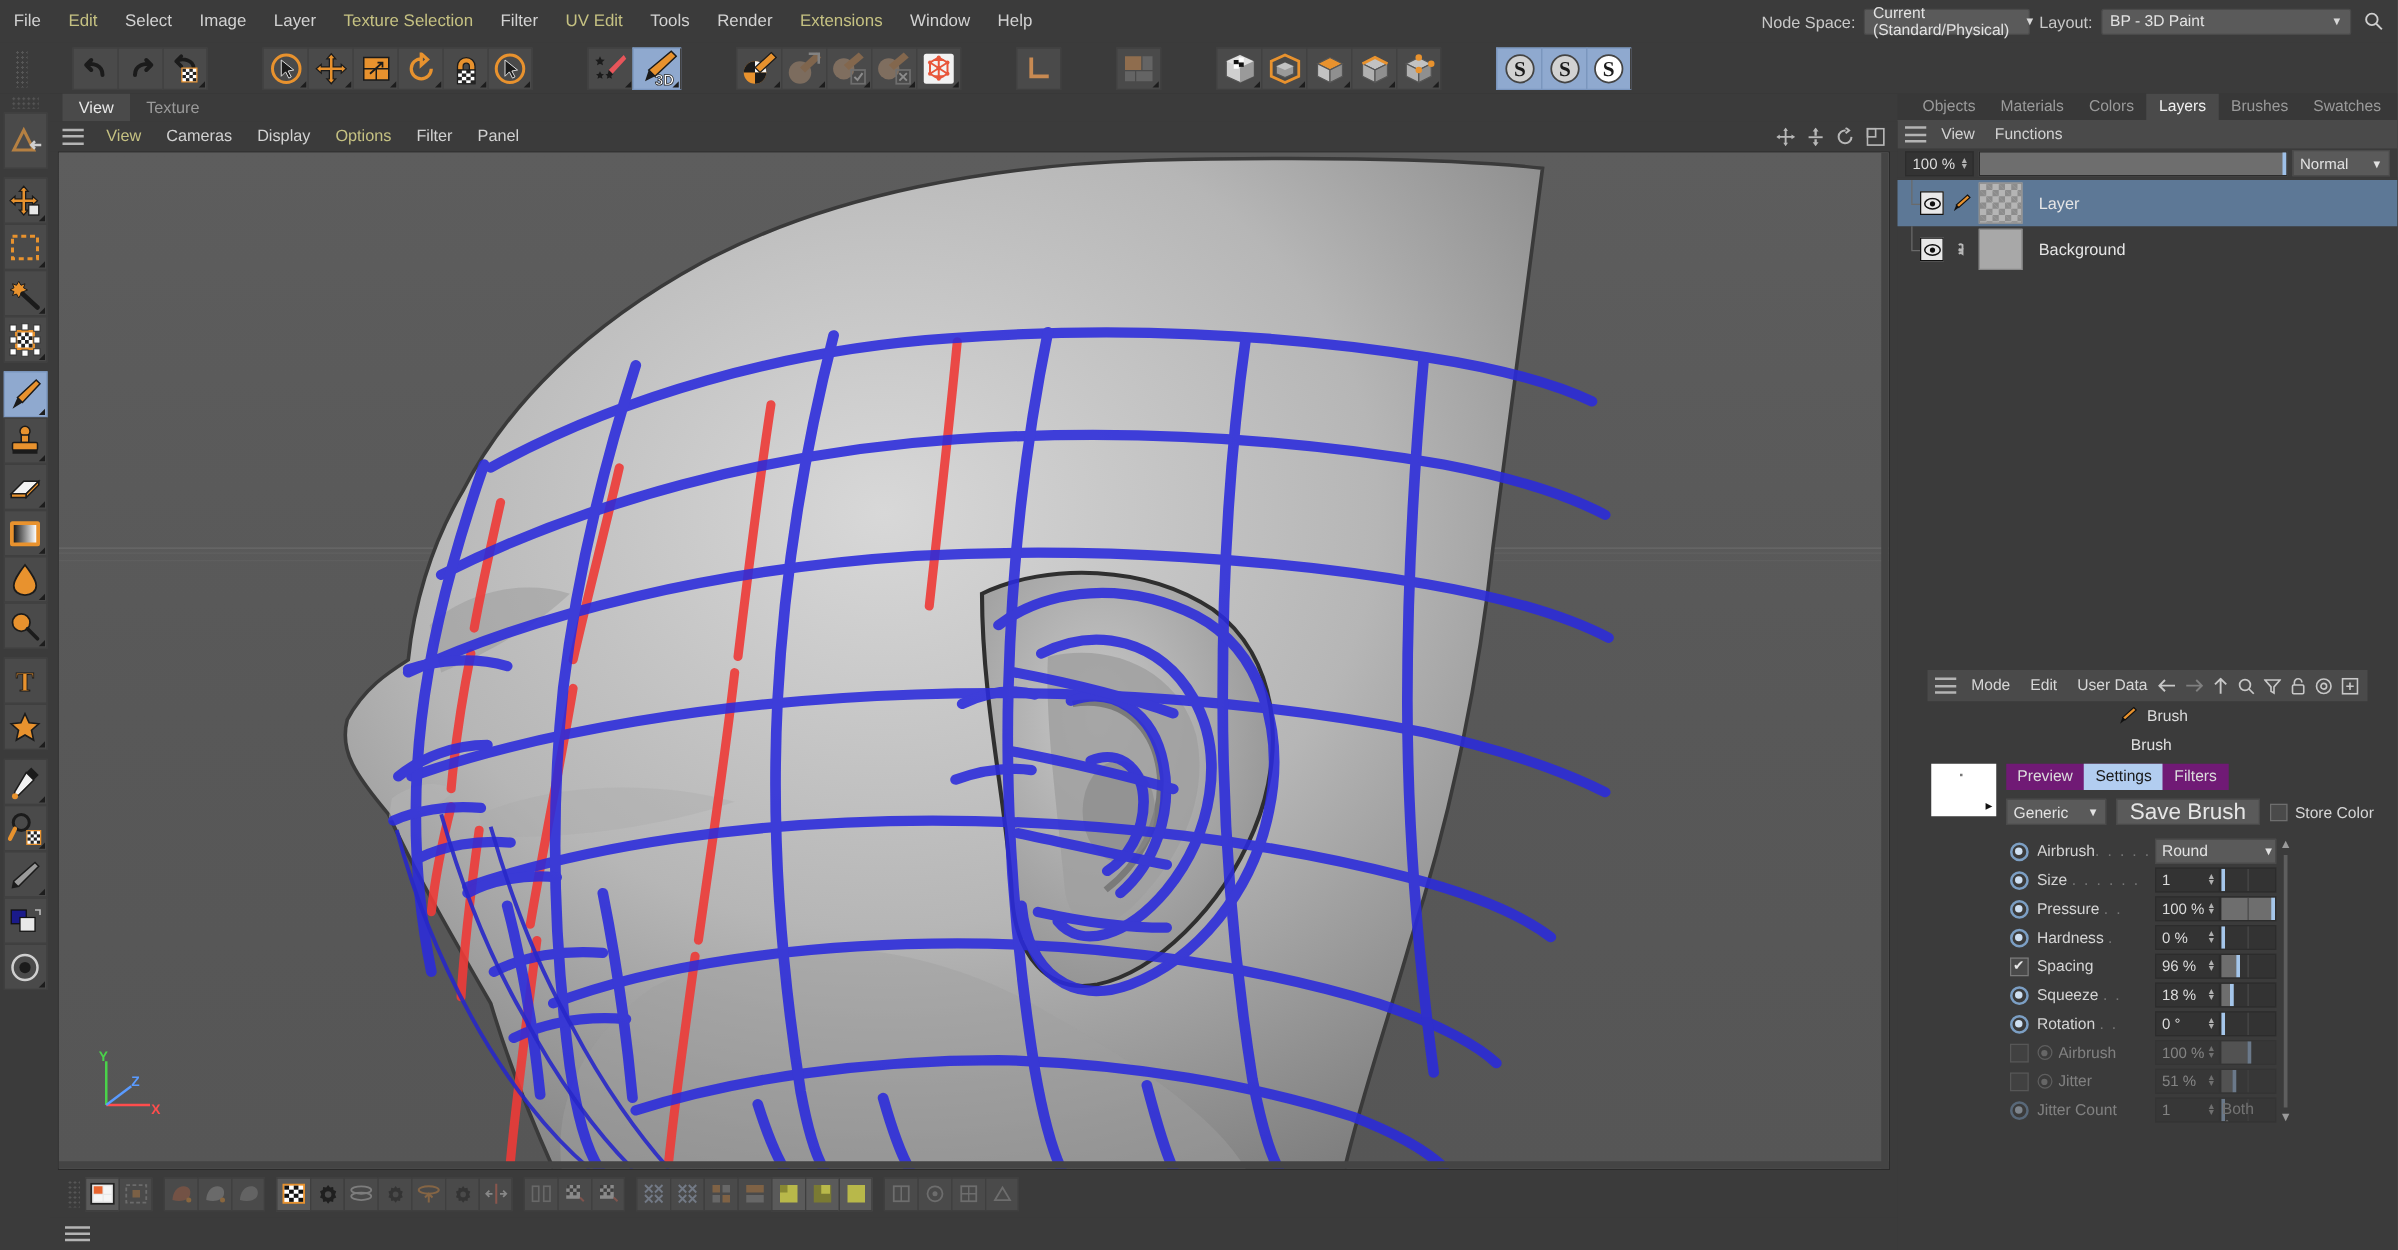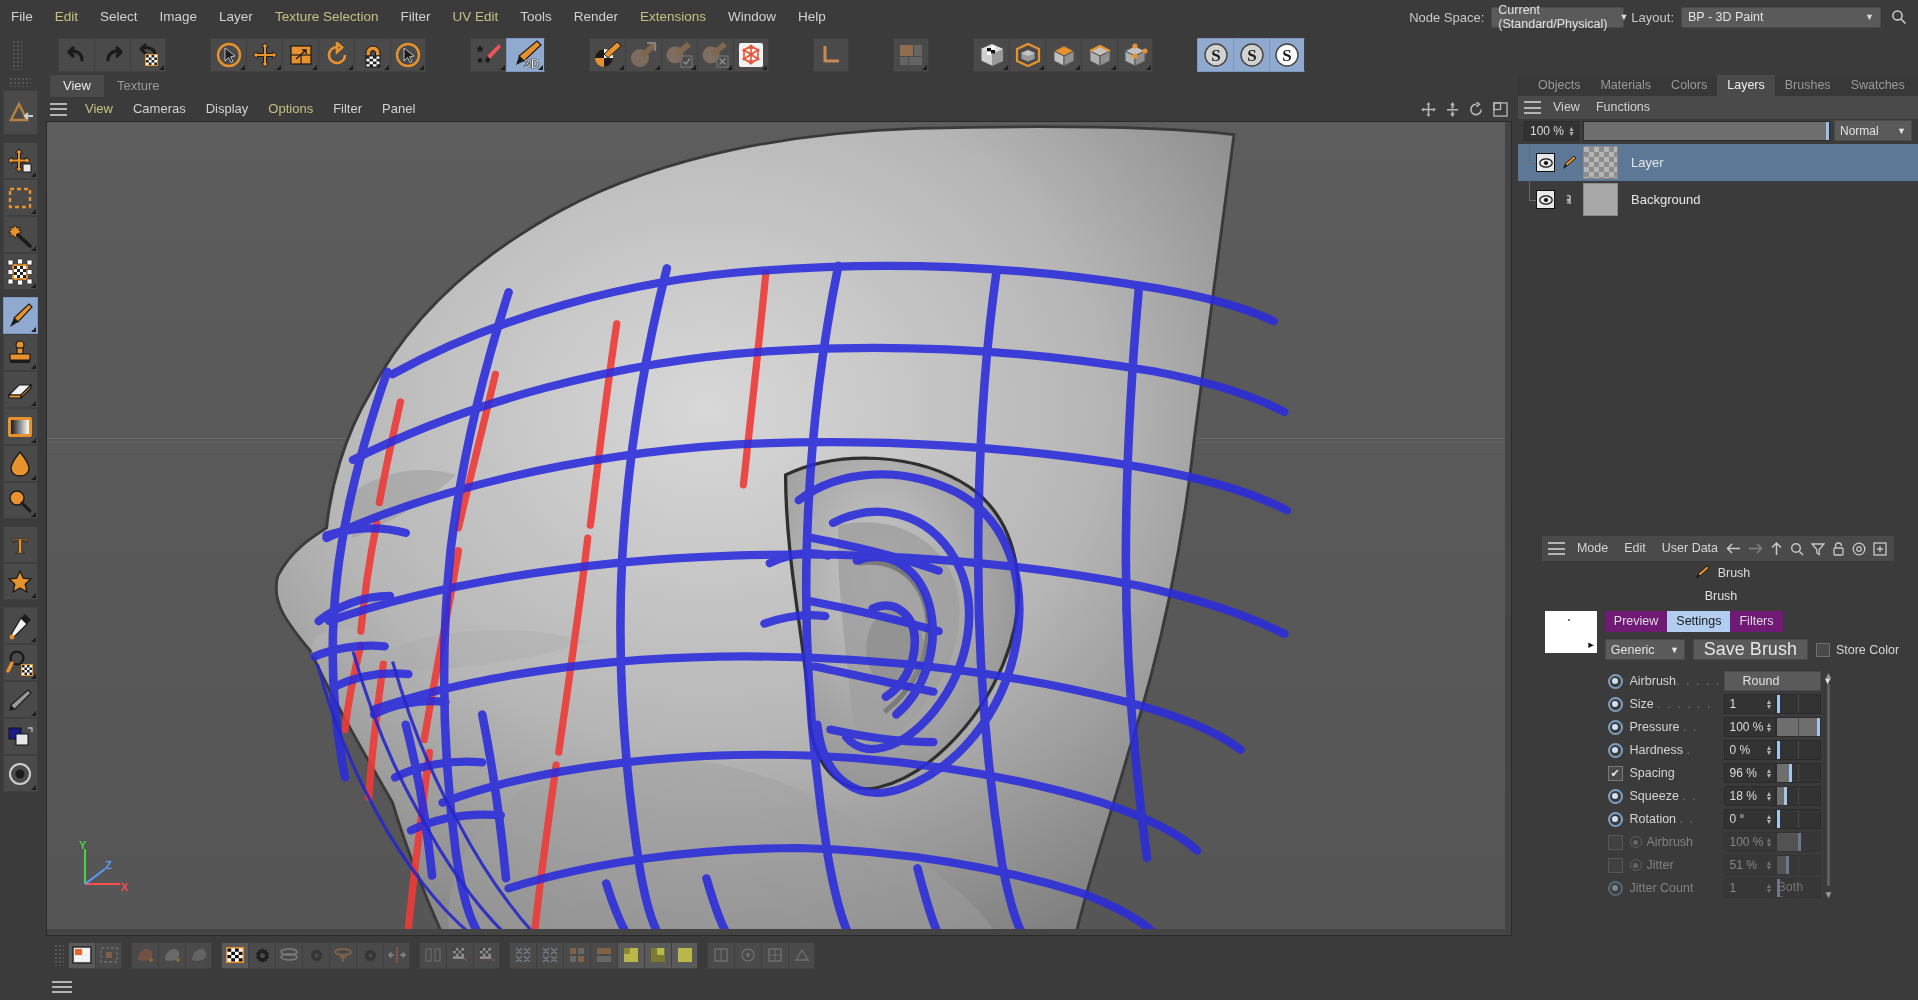--- a/index.html
+++ b/index.html
@@ -189,21 +189,21 @@
   }
   .radio::after { content:''; width:6px; height:6px; border-radius:50%; background:#cfe0f2; }
   .radio.small { width: 12px; height: 12px; border-width:1px; border-color:#8a8a8a; flex:0 0 12px; margin-right:5px;}
   .radio.small::after { width:5px; height:5px; background:#9a9a9a; }
   .chk-inline { width: 15px; height: 15px; background: #4a4a4a; border: 1px solid #7a7a7a; margin-right: 7px;
      display:flex;align-items:center;justify-content:center; flex:0 0 15px; }
   .chk-inline.on::after { content: '✔'; font-size: 11px; color: #e8e8e8; line-height:1; }
   .plabel { font-size: 12.5px; color: #d4d4d4; width: 94px; flex: 0 0 94px; white-space: nowrap; overflow: hidden; }
   .plabel .dots { color: #777; letter-spacing: 1.5px; }
   .pselect { width: 97px; background: #5a5a5a; border: 1px solid #4a4a4a; height: 20px;
-    display: flex; align-items: center; padding: 0 18px; font-size: 12.5px; color: #e2e2e2; gap: 44px; }
+    display: flex; align-items: center; padding: 0 5px; font-size: 12.5px; color: #e2e2e2; gap: 44px; }
   .pnum { background: #333; border: 1px solid #2c2c2c; height: 20px; width: 52px;
     display: flex; align-items: center; padding: 0 2px 0 5px; color: #dcdcdc; font-size: 12px; flex: 0 0 52px;}
   .ptrack { flex: 1 1 auto; height: 20px; background: #333; border: 1px solid #2c2c2c; position: relative; overflow:hidden; }
   .ptrack .fill { position: absolute; left: 0; top:0; bottom:0; background: #6e6e6e; }
   .ptrack .kn { position: absolute; top:0; bottom:0; width: 3px; background: #a5c6ea; }
   .ptrack .mid { position:absolute; left:50%; top:0; bottom:0; width:1px; background:#4a4a4a; }
   .scrollcol { position: absolute; right: 0; top: 0; bottom: 0; width: 12px; display:flex; flex-direction:column; align-items:center; justify-content:space-between; }
   .scrollcol .arr { font-size: 10px; color: #9a9a9a; }
   .scrollcol .bar { flex:1 1 auto; width: 3px; background: #5e5e5e; margin: 3px 0; }
   .bothaxes { display:flex; align-items:center; gap:5px; margin-left:auto; padding-right: 4px; font-size:12.5px; color:#b8b8b8;}

